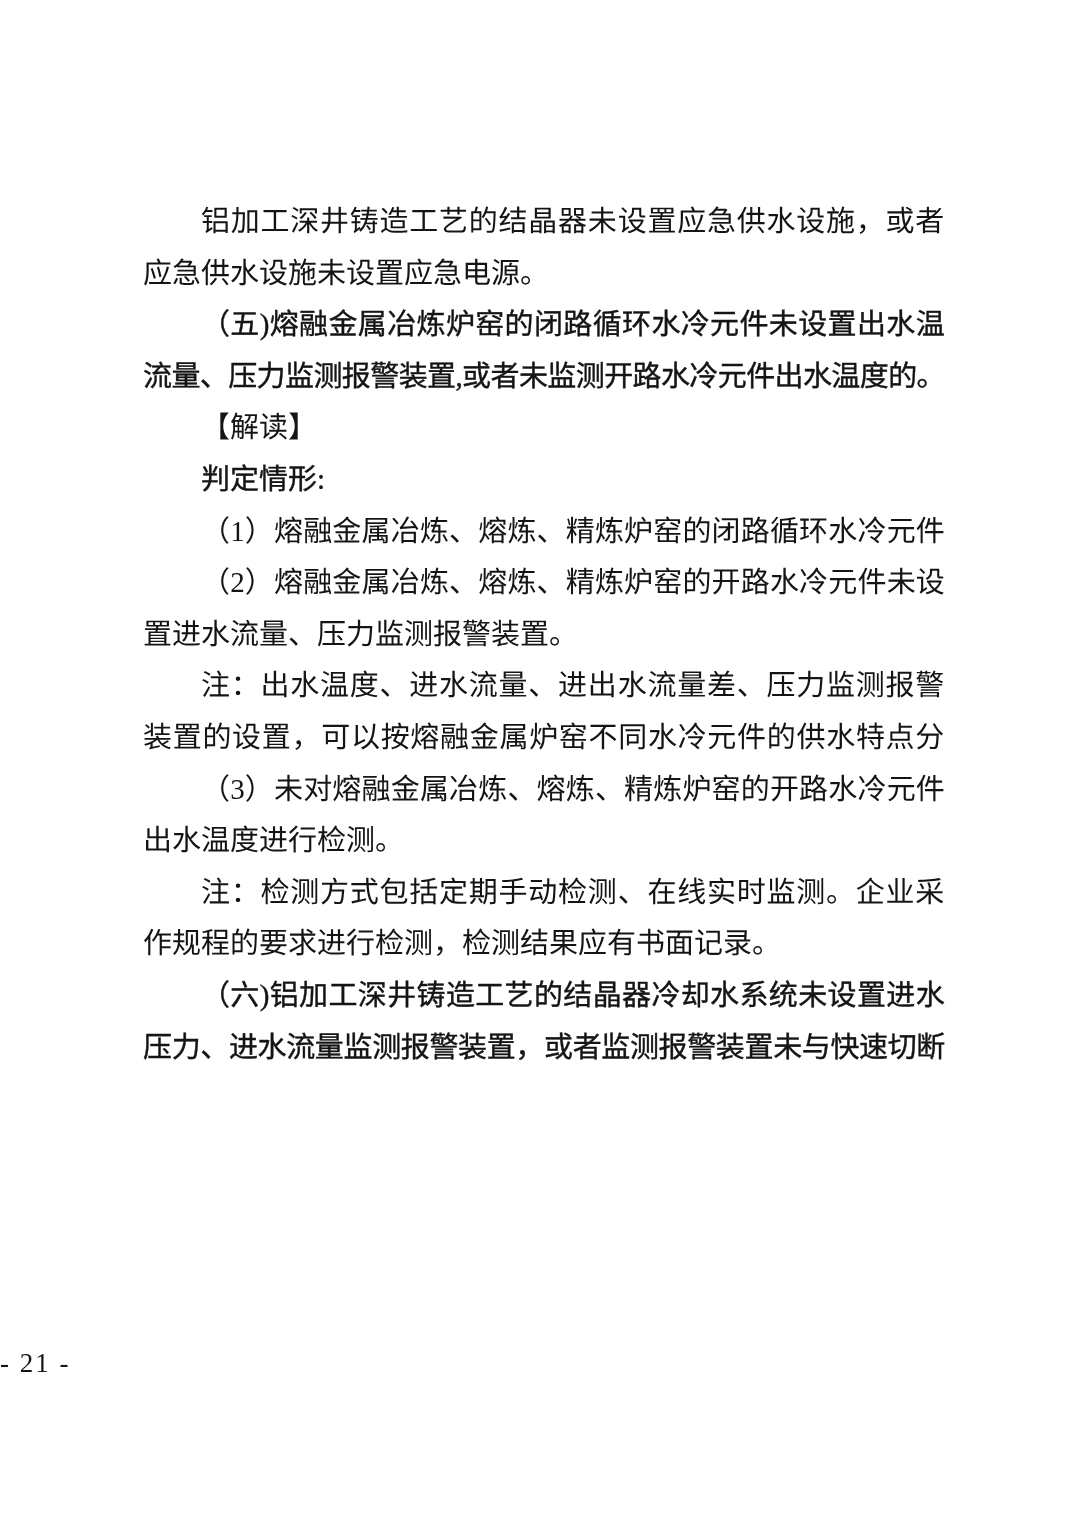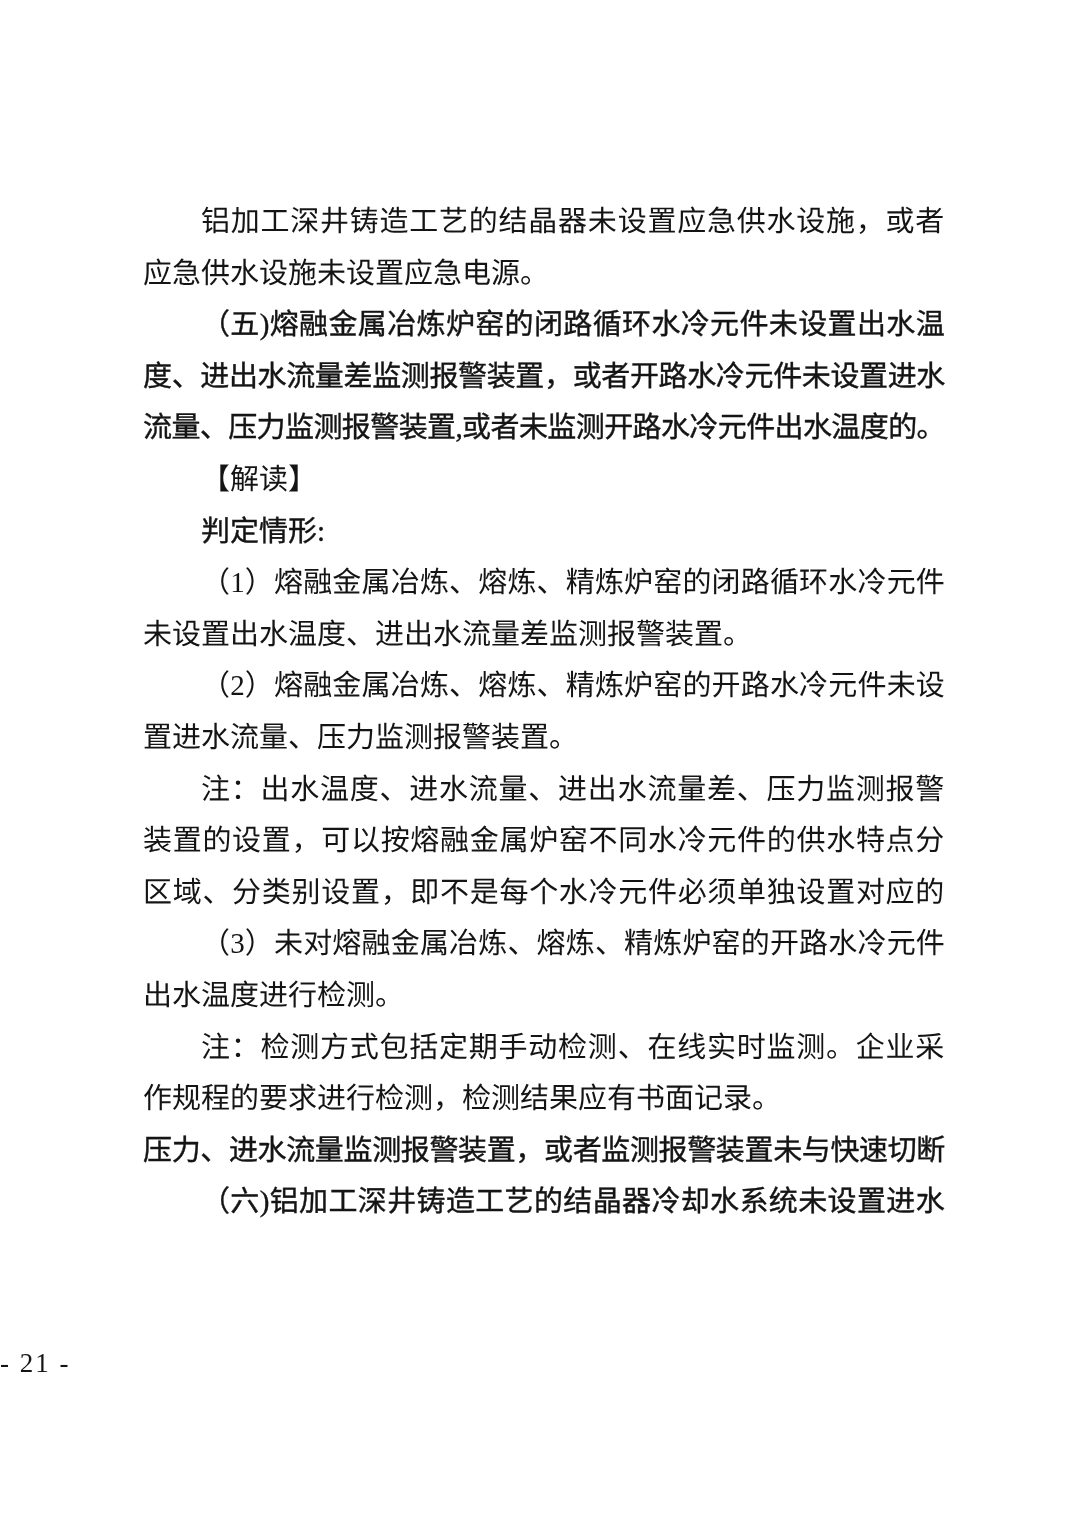--- a/index.html
+++ b/index.html
@@ -64,49 +64,46 @@
 <body>
 
 <div class="page" style="background: rgb(255, 255, 255); color: rgb(20, 20, 20);">
   <div class="content">
       <div class="para">
         <div class="line first"><span class="line-text" style="letter-spacing: 0.759375px;">铝加工深井铸造工艺的结晶器未设置应急供水设施，或者</span></div>
         <div class="line"><span class="line-text">应急供水设施未设置应急电源。</span></div>
       </div>
       <div class="para bold">
         <div class="line first"><span class="line-text" style="letter-spacing: 0.358774px;">（五)熔融金属冶炼炉窑的闭路循环水冷元件未设置出水温</span></div>
-        <div class="line"><span class="line-text" style="letter-spacing: -0.357701px;">度、进出水流量差监测报警装置，或者开路水冷元件未设置进水</span></div>
         <div class="line"><span class="line-text" style="letter-spacing: -0.595366px; text-align: center;">流量、压力监测报警装置,或者未监测开路水冷元件出水温度的。</span></div>
       </div>
       <div class="para">
         <div class="line first"><span class="line-text">【解读】</span></div>
       </div>
       <div class="para bold">
         <div class="line first"><span class="line-text">判定情形:</span></div>
       </div>
       <div class="para">
         <div class="line first"><span class="line-text" style="letter-spacing: 0.172476px;">（1）熔融金属冶炼、熔炼、精炼炉窑的闭路循环水冷元件</span></div>
-        <div class="line"><span class="line-text">未设置出水温度、进出水流量差监测报警装置。</span></div>
       </div>
       <div class="para">
         <div class="line first"><span class="line-text" style="letter-spacing: 0.172476px; text-align: right;">（2）熔融金属冶炼、熔炼、精炼炉窑的开路水冷元件未设</span></div>
         <div class="line"><span class="line-text">置进水流量、压力监测报警装置。</span></div>
       </div>
       <div class="para">
         <div class="line first"><span class="line-text" style="letter-spacing: 0.759375px;">注：出水温度、进水流量、进出水流量差、压力监测报警</span></div>
         <div class="line"><span class="line-text" style="letter-spacing: 0.703125px;">装置的设置，可以按熔融金属炉窑不同水冷元件的供水特点分</span></div>
-        <div class="line"><span class="line-text" style="letter-spacing: 0.703125px;">区域、分类别设置，即不是每个水冷元件必须单独设置对应的</span></div>
       </div>
       <div class="para">
         <div class="line first"><span class="line-text" style="letter-spacing: 0.172476px;">（3）未对熔融金属冶炼、熔炼、精炼炉窑的开路水冷元件</span></div>
         <div class="line"><span class="line-text">出水温度进行检测。</span></div>
       </div>
       <div class="para">
         <div class="line first"><span class="line-text" style="letter-spacing: 0.759375px; text-align: center;">注：检测方式包括定期手动检测、在线实时监测。企业采</span></div>
         <div class="line"><span class="line-text">作规程的要求进行检测，检测结果应有书面记录。</span></div>
       </div>
       <div class="para bold">
+        <div class="line first"><span class="line-text" style="letter-spacing: 0.358774px;">（六)铝加工深井铸造工艺的结晶器冷却水系统未设置进水</span></div>
         <div class="line"><span class="line-text" style="letter-spacing: -0.357701px;">压力、进水流量监测报警装置，或者监测报警装置未与快速切断</span></div>
-        <div class="line first"><span class="line-text" style="letter-spacing: 0.358774px;">（六)铝加工深井铸造工艺的结晶器冷却水系统未设置进水</span></div>
       </div>
     </div>
   <div class="footer">- 21 -</div>
 </div>
 
 </body></html>

